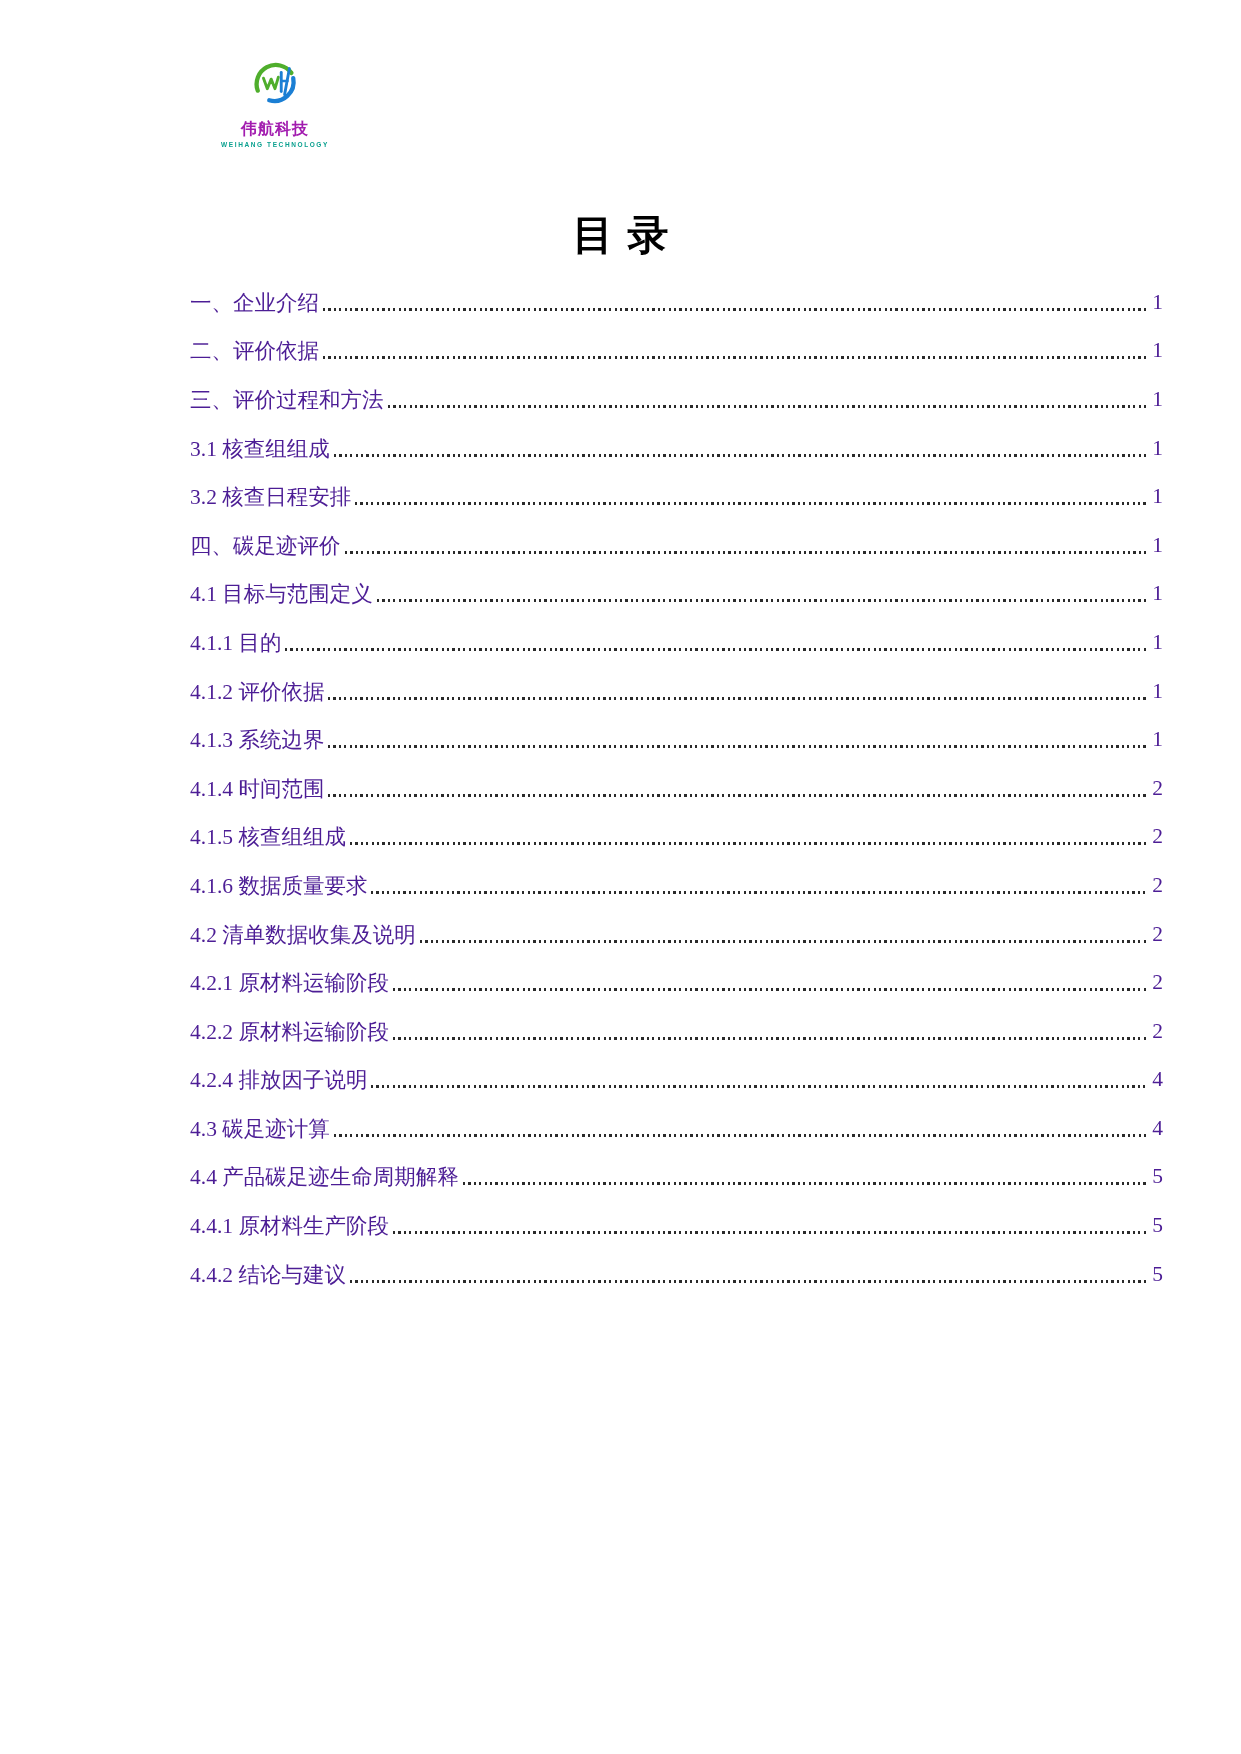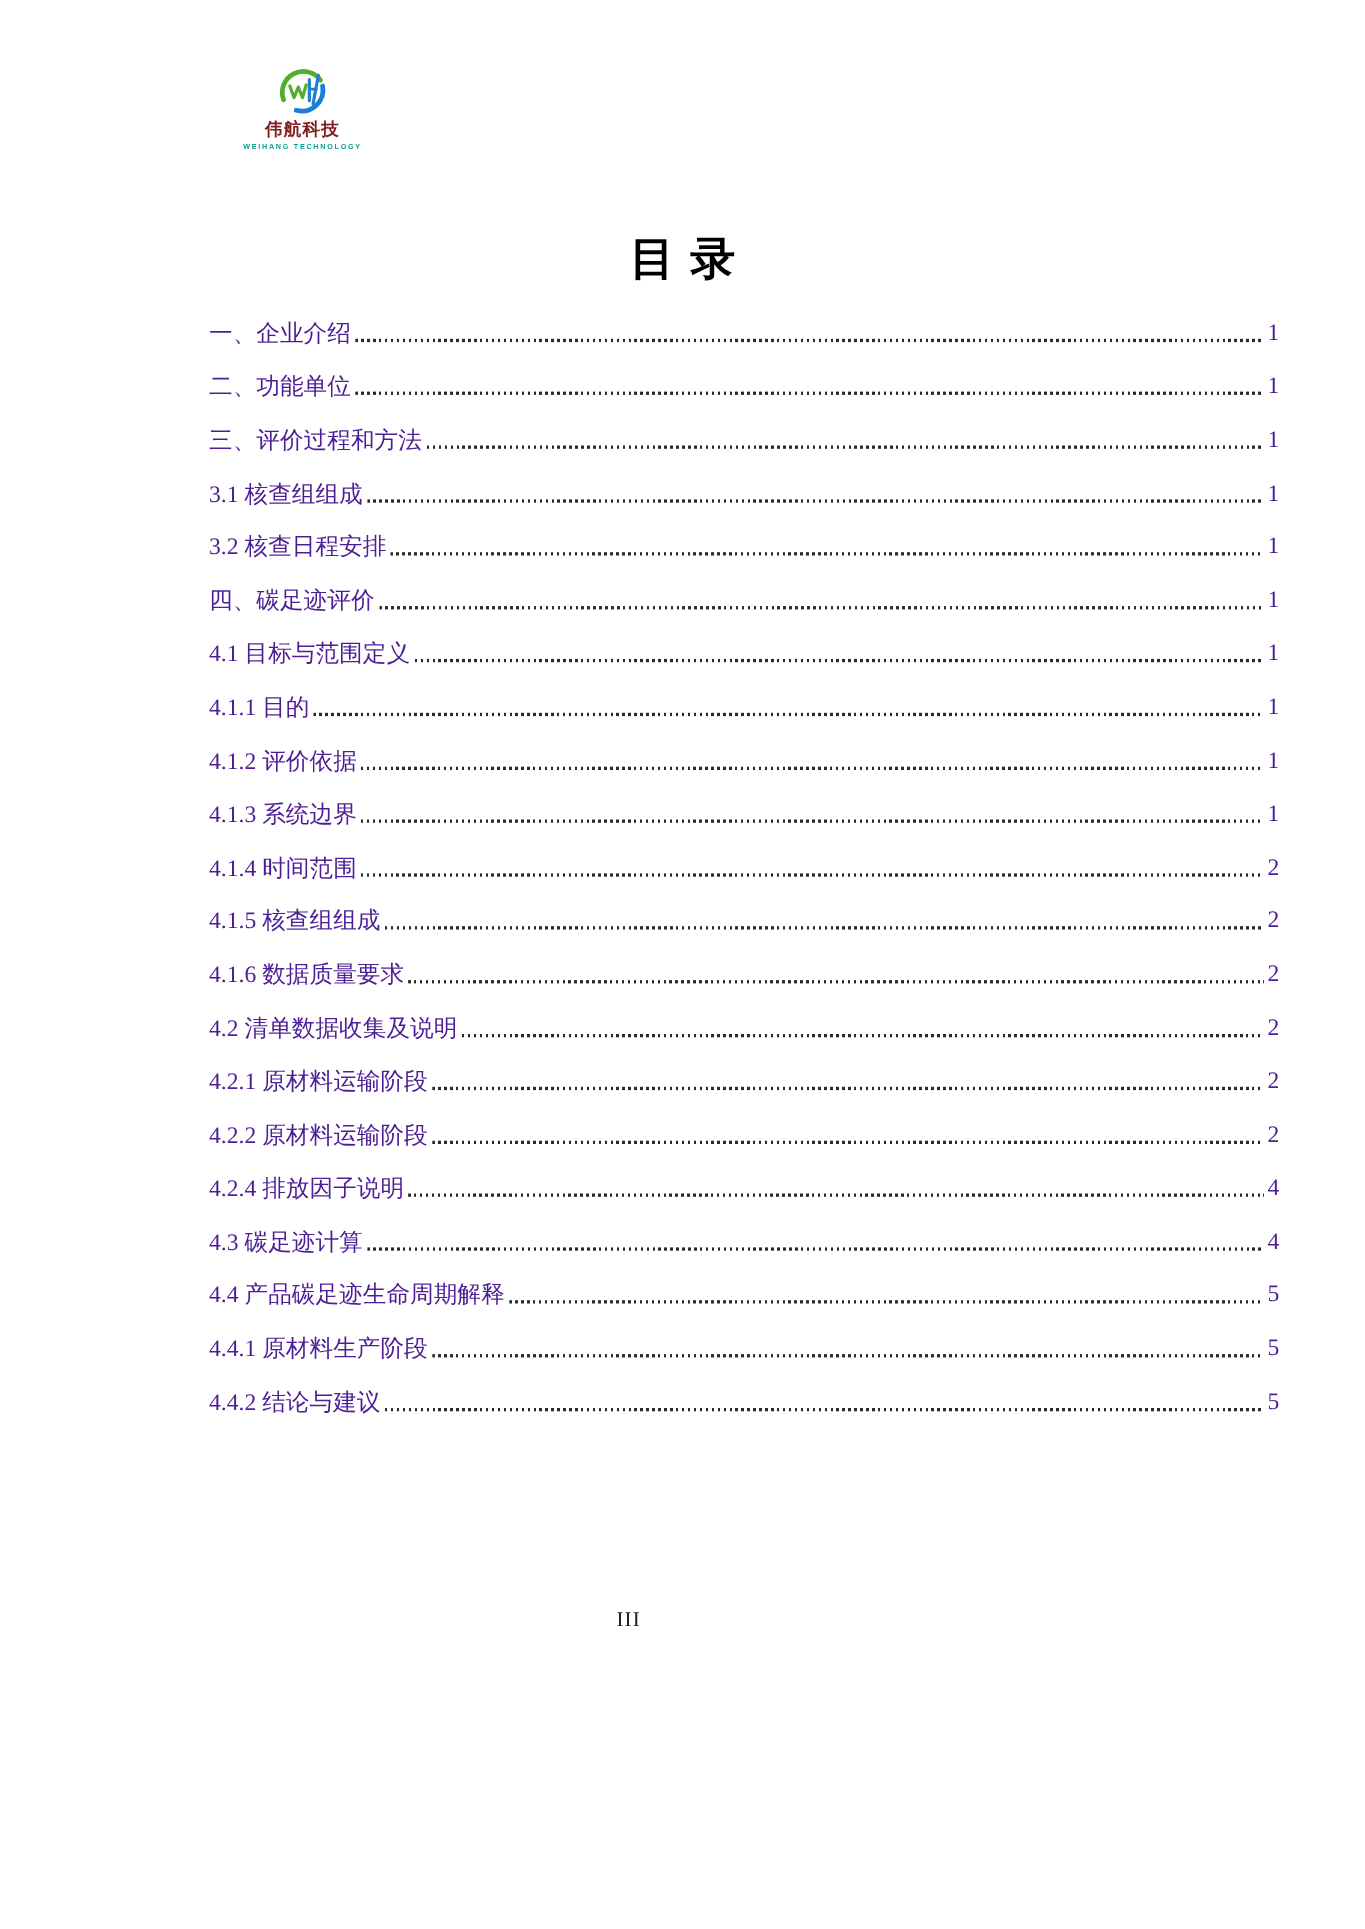--- a/index.html
+++ b/index.html
@@ -25,26 +25,26 @@
     width: 86px;
     display: flex;
     flex-direction: column;
     align-items: center;
   }
   .logo-mark {
     width: 48px;
     height: 48px;
   }
   .logo-cn {
-    margin-top: 2px;
+    margin-top: 13px;
     font-family: "Liberation Sans", "DejaVu Sans", sans-serif;
     font-weight: bold;
     font-size: 16px;
     letter-spacing: 1px;
-    color: #7f1d1d;
+    color: #a21caf;
     white-space: nowrap;
   }
   .logo-en {
     margin-top: 1px;
     font-family: "Liberation Sans", "DejaVu Sans", sans-serif;
     font-size: 6.5px;
     font-weight: bold;
     letter-spacing: 1.6px;
     color: #0aa08f;
     white-space: nowrap;
@@ -136,21 +136,21 @@
   <div class="toc-title">目录</div>
 
   <div class="toc-list">
   <div class="toc-row">
     <span class="toc-label">一、企业介绍</span>
     <span class="toc-dots"></span>
     <span class="toc-page">1</span>
   </div>
 
   <div class="toc-row">
-    <span class="toc-label">二、功能单位</span>
+    <span class="toc-label">二、评价依据</span>
     <span class="toc-dots"></span>
     <span class="toc-page">1</span>
   </div>
 
   <div class="toc-row">
     <span class="toc-label">三、评价过程和方法</span>
     <span class="toc-dots"></span>
     <span class="toc-page">1</span>
   </div>
 
@@ -257,15 +257,14 @@
     <span class="toc-page">5</span>
   </div>
 
   <div class="toc-row">
     <span class="toc-label">4.4.2 结论与建议</span>
     <span class="toc-dots"></span>
     <span class="toc-page">5</span>
   </div>
 </div>
 
-  <div class="page-footer">III</div>
 
 </div>
 
 </body></html>

